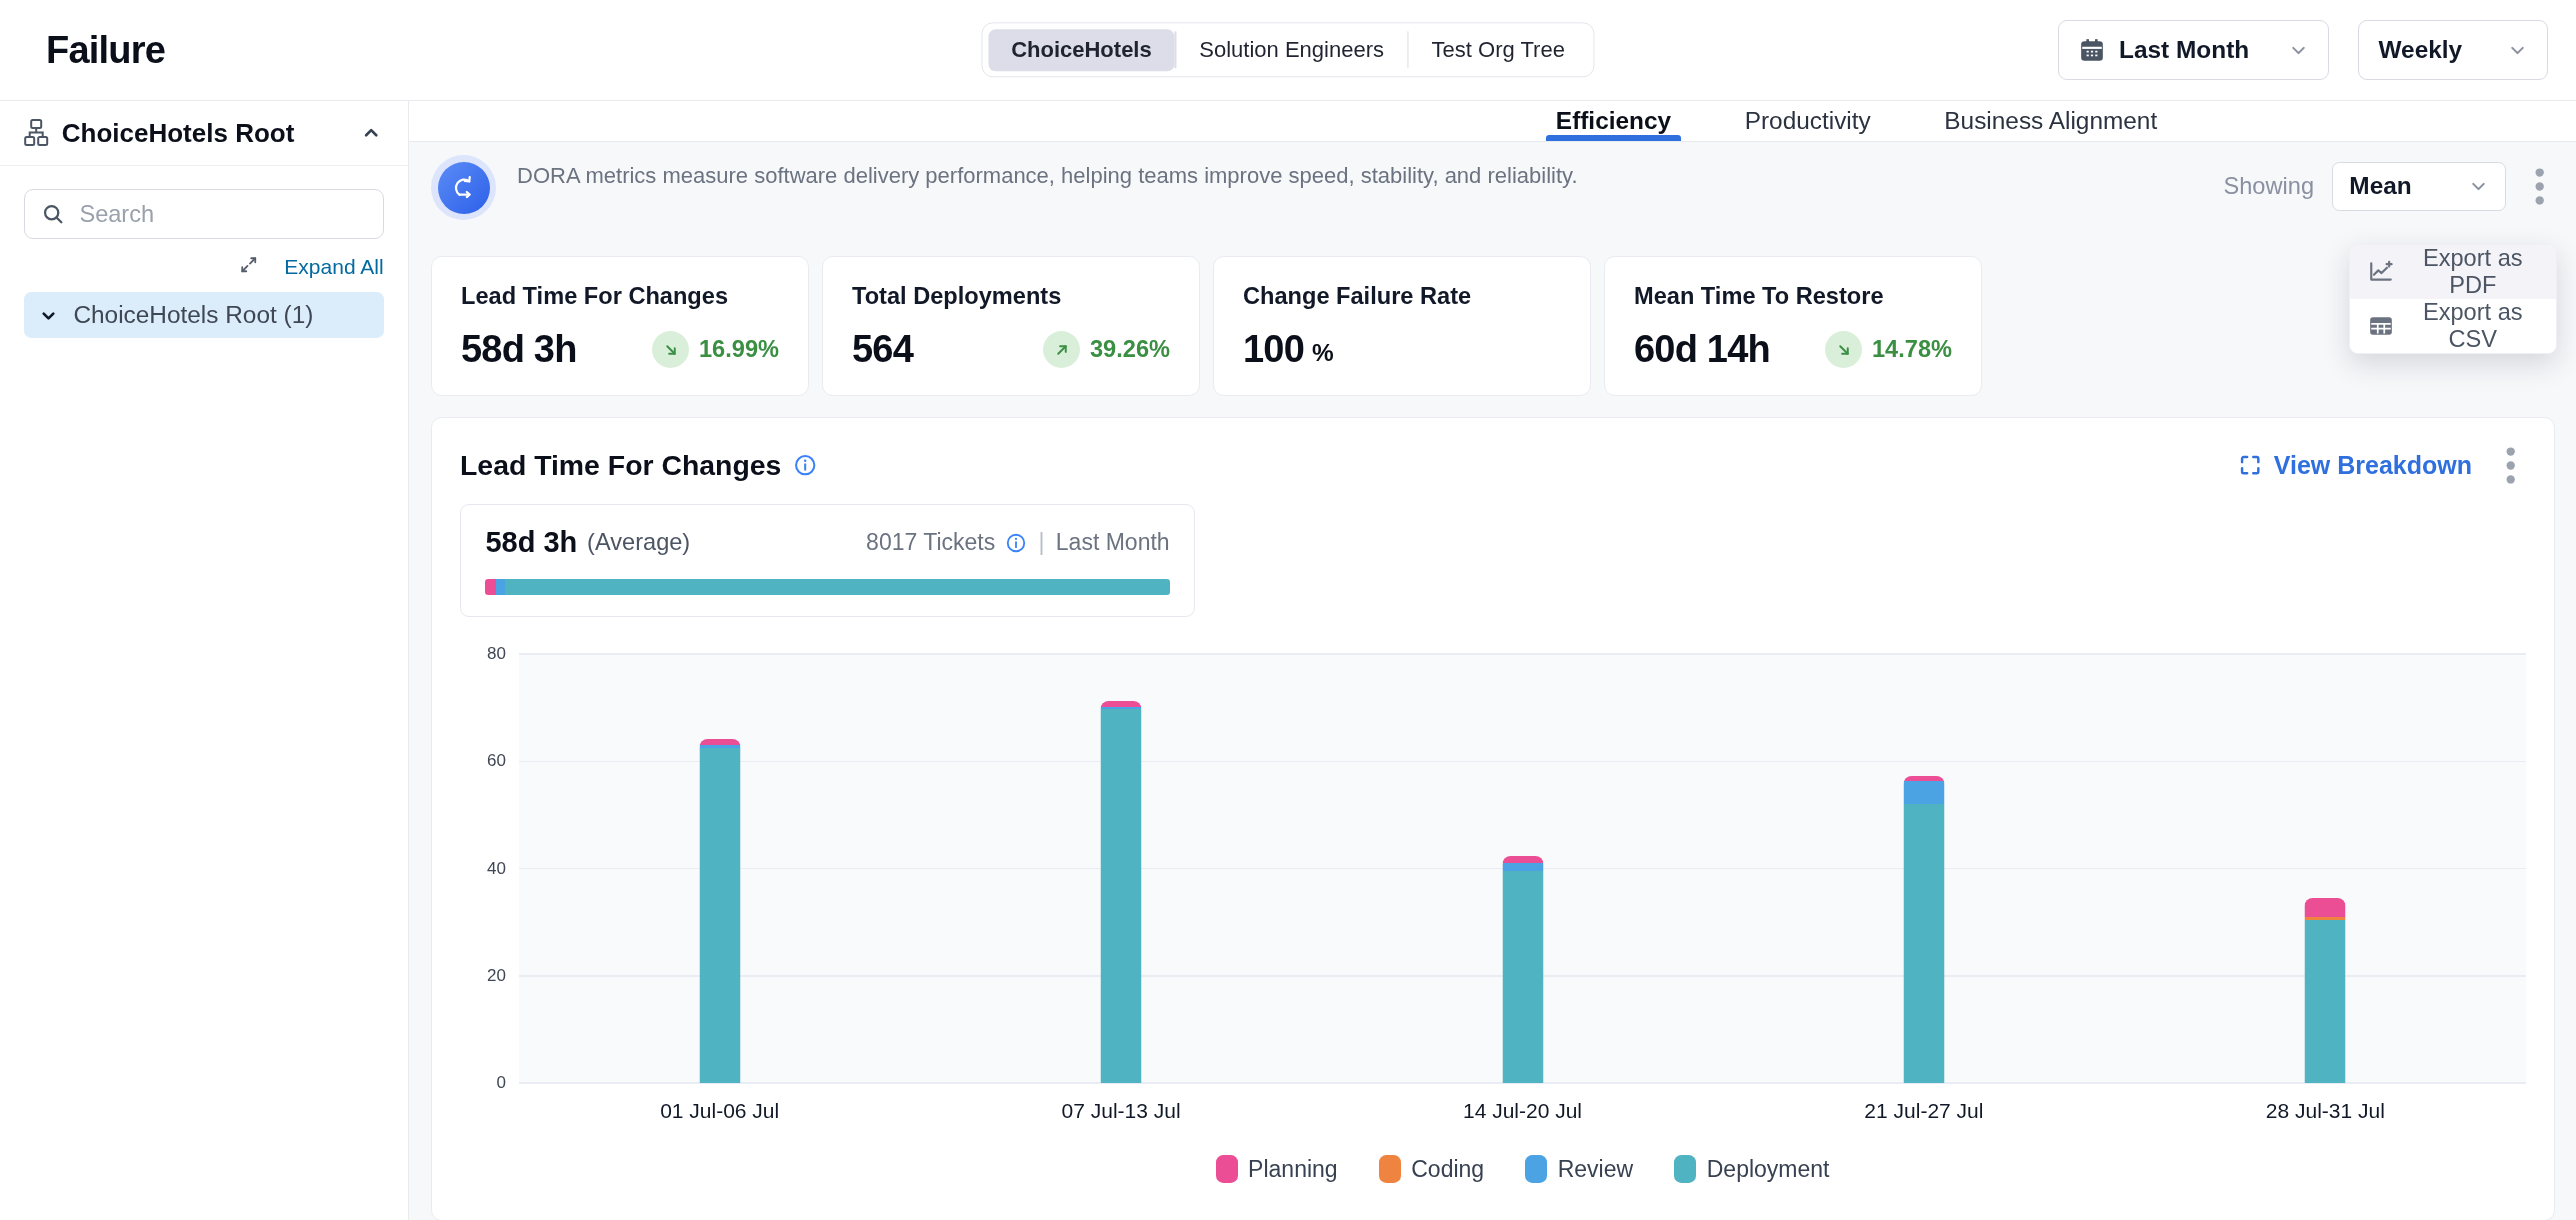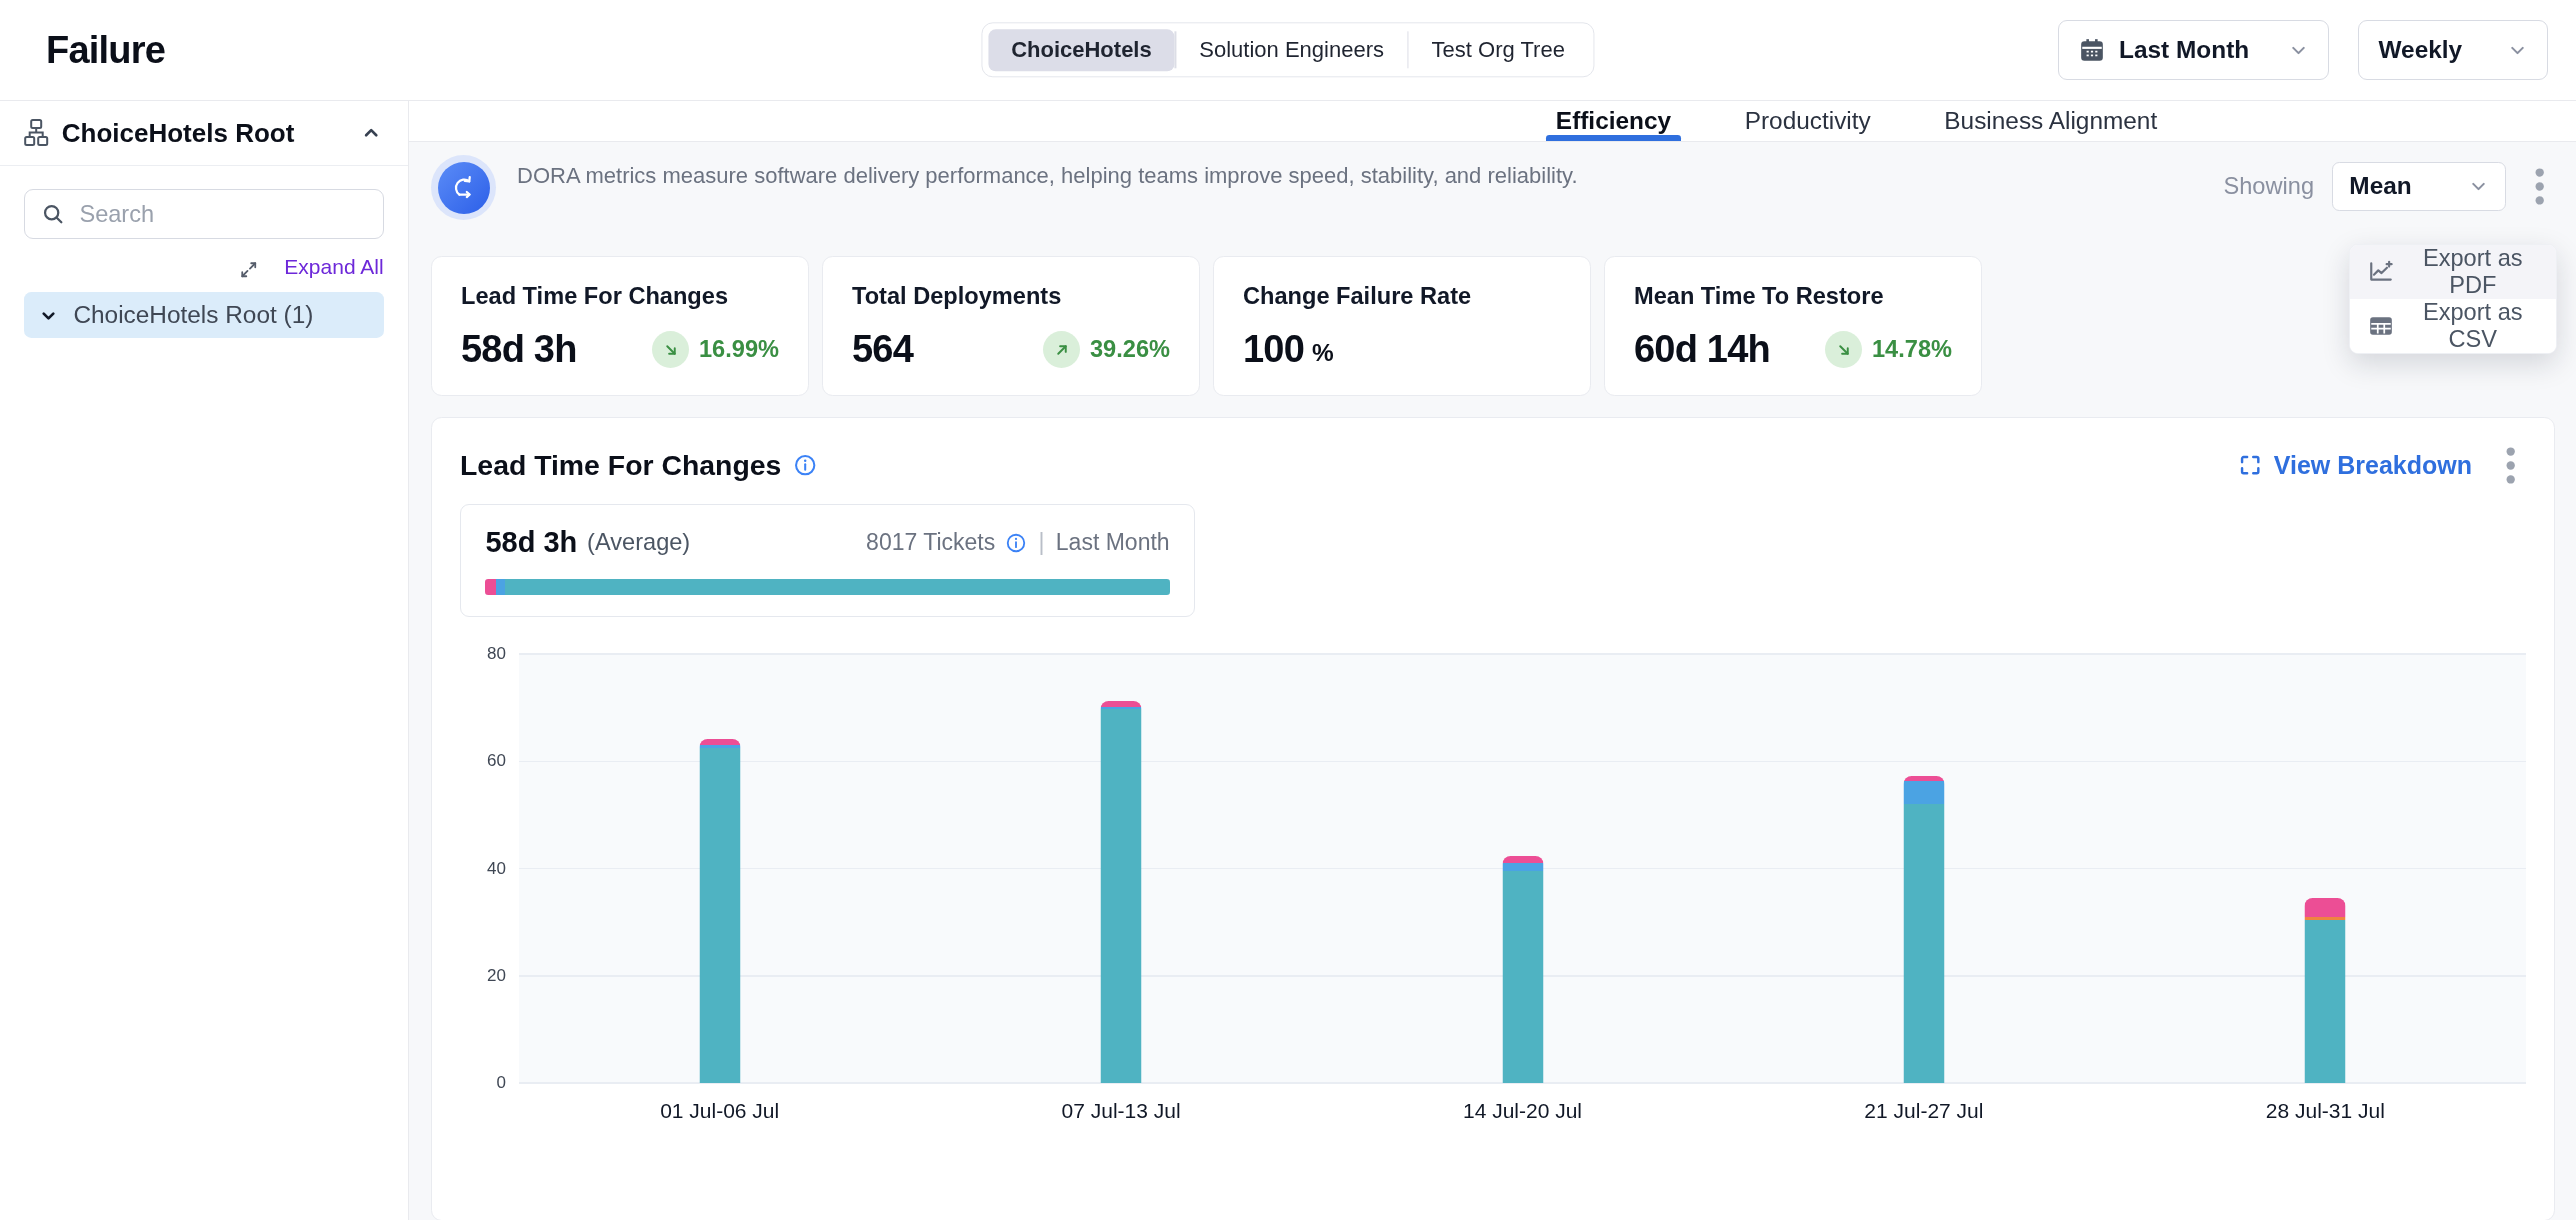--- a/index.html
+++ b/index.html
@@ -24,21 +24,21 @@
   .body { display:flex; height:calc(100% - 101px); }
   .sidebar { width:409px; flex-shrink:0; border-right:1.6px solid #e9eaee; background:#fff; }
   .side-head { height:65px; display:flex; align-items:center; gap:13px; padding:0 24.4px; border-bottom:1.6px solid #eceef2; }
   .side-head-label { font-size:26px; font-weight:700; }
   .side-collapse { margin-left:auto; background:none; border:none; cursor:pointer; display:flex; }
   .search { position:relative; margin:23px 24.4px 0; }
   .search input { width:100%; height:50px; border:1.6px solid #d7dae2; border-radius:9px; padding:0 16.3px 0 54px; font-size:23.6px; color:#374151; font-family:inherit; outline:none; }
   .search input::placeholder { color:#9aa1ad; }
   .search .mag { position:absolute; left:16.3px; top:13px; }
   .expand-row { display:flex; justify-content:flex-end; margin:16.3px 24.4px 13px; }
-  .expand-btn { display:flex; align-items:flex-end; gap:26px; background:none; border:none; cursor:pointer; font-size:21px; color:#6d28d9; font-family:inherit; }
+  .expand-btn { display:flex; align-items:flex-start; gap:26px; background:none; border:none; cursor:pointer; font-size:21px; color:#0369a1; font-family:inherit; }
   .tree { margin:0 24.4px; }
   .tree-item { display:flex; align-items:center; gap:13px; height:46px; padding:0 13px; border-radius:7.3px; font-size:24.4px; color:#3f4754; cursor:pointer; }
   .tree-item.selected { background:#dbecfa; }
   .tree-item.child { margin-top:6.5px; padding-left:29px; height:42px; color:#4b5563; }
 
   
   .main { flex:1; display:flex; flex-direction:column; min-width:0; }
   .tabs { height:68px; background:#fff; border-bottom:1.6px solid #e9eaee; display:flex; justify-content:flex-end; }
   .tabs-inner { display:flex; gap:54px; margin-right:409px; }
   .tab { position:relative; display:flex; align-items:center; font-size:24.4px; color:#2b3240; padding:0 9.8px; cursor:pointer; }
@@ -420,20 +420,38 @@
                 </div>
               </div>
           </div>
           <div class="xlabels" id="xlabels">
               <span class="xlab" style="left: 10%;">01 Jul-06 Jul</span>
               <span class="xlab" style="left: 30%;">07 Jul-13 Jul</span>
               <span class="xlab" style="left: 50%;">14 Jul-20 Jul</span>
               <span class="xlab" style="left: 70%;">21 Jul-27 Jul</span>
               <span class="xlab" style="left: 90%;">28 Jul-31 Jul</span>
             </div>
+          <div class="legend" id="legend">
+              <div class="legend-item">
+                <span class="swatch" style="background: rgb(236, 78, 149);"></span>
+                <span class="legend-label">Planning</span>
+              </div>
+              <div class="legend-item">
+                <span class="swatch" style="background: rgb(239, 132, 64);"></span>
+                <span class="legend-label">Coding</span>
+              </div>
+              <div class="legend-item">
+                <span class="swatch" style="background: rgb(75, 163, 227);"></span>
+                <span class="legend-label">Review</span>
+              </div>
+              <div class="legend-item">
+                <span class="swatch" style="background: rgb(79, 179, 194);"></span>
+                <span class="legend-label">Deployment</span>
+              </div>
+            </div>
         </div>
 
       </div>
     </main>
   </div>
 
   <div class="menu">
     <button class="menu-item hovered">
       <span>
         <svg width="26" height="26" viewBox="0 0 24 24" fill="none" stroke="#6b7280" stroke-width="2" stroke-linecap="round" stroke-linejoin="round">

